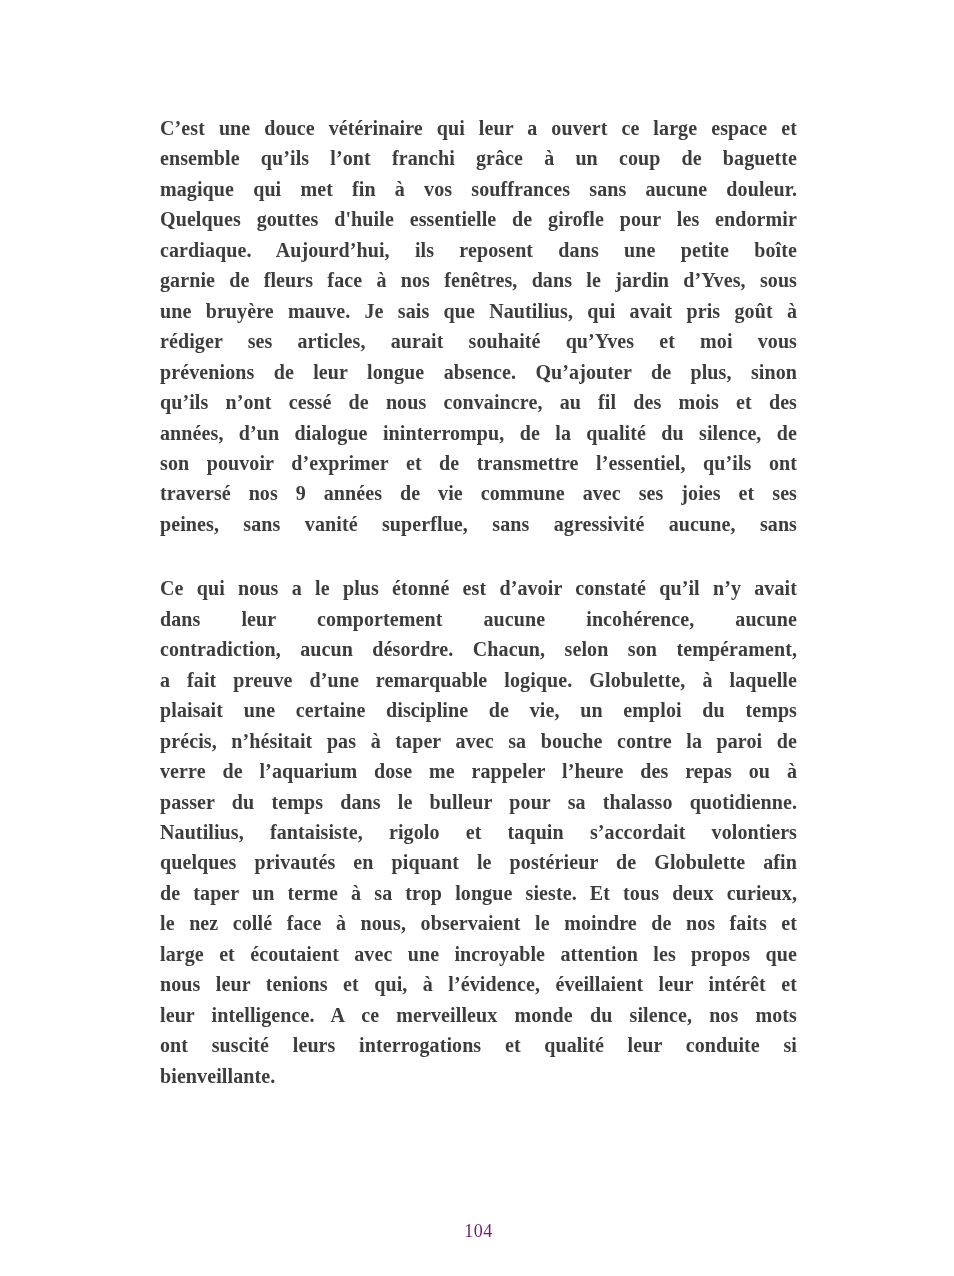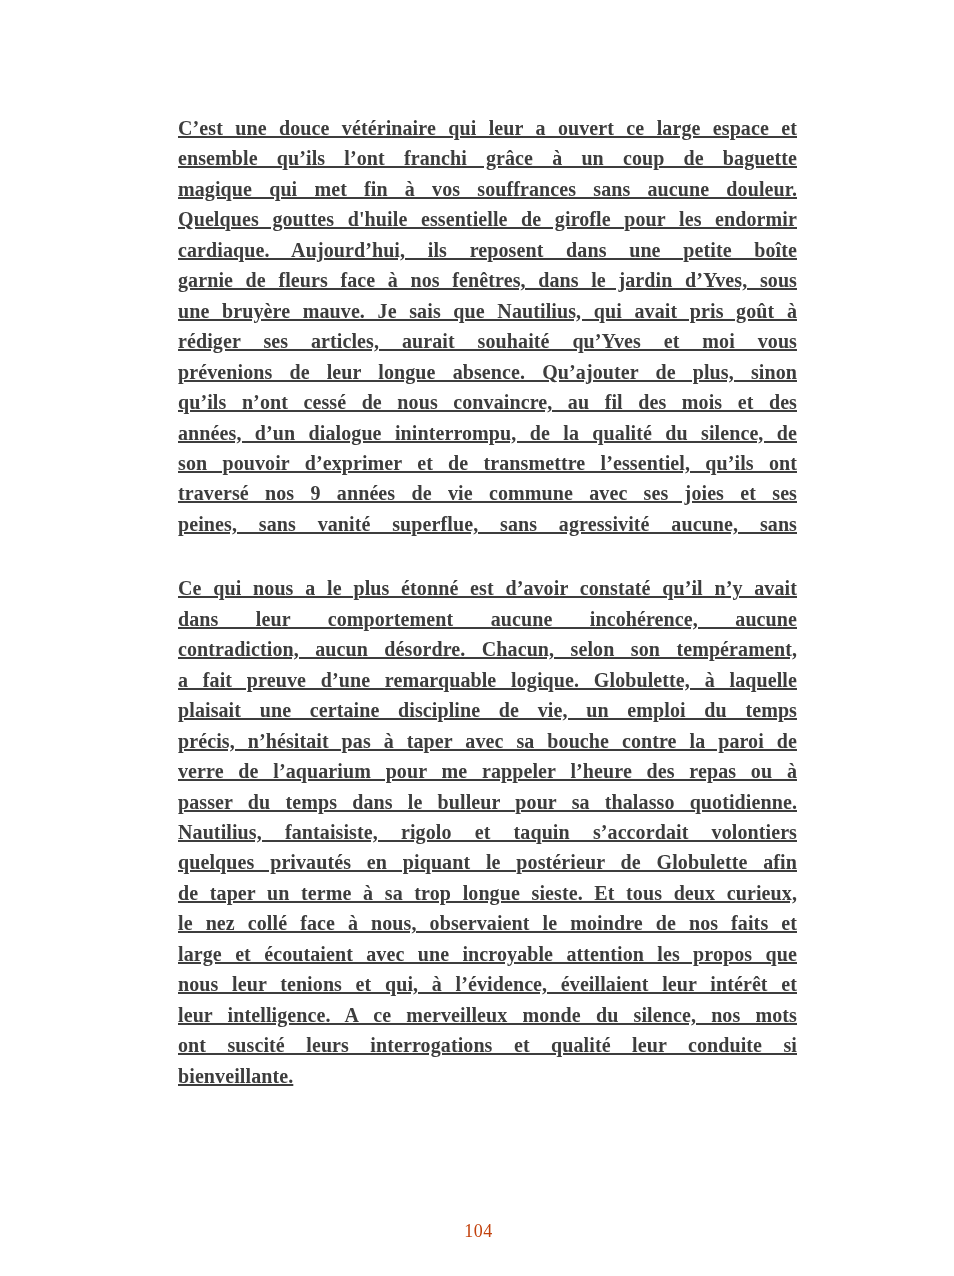--- a/index.html
+++ b/index.html
@@ -22,38 +22,37 @@
     left: 160px;
     top: 113px;
     width: 637px;
     color: #3d3d3d;
     font-weight: bold;
     font-size: 20px;
     line-height: 30.45px;
     letter-spacing: 0.1px;
   }
   .paragraph {
-    margin: 0 0 34px 18px;
-    text-decoration: underline;
+    margin: 0 0 34px 0;
   }
   .line {
     text-align: justify;
     text-align-last: justify;
     white-space: normal;
   }
   .line.last {
     text-align-last: left;
   }
   .page-number {
     position: absolute;
     left: 160px;
     top: 1220px;
     width: 637px;
     text-align: center;
-    color: #c2410c;
+    color: #701a75;
     font-weight: normal;
     font-size: 18px;
     line-height: 22px;
     letter-spacing: 0.5px;
   }
 </style>
 </head>
 <body>
 
 <div class="page">
@@ -74,21 +73,21 @@
         <div class="line">traversé nos 9 années de vie commune avec ses joies et ses</div>
         <div class="line">peines, sans vanité superflue, sans agressivité aucune, sans</div>
       </div>
     <div class="paragraph">
         <div class="line">Ce qui nous a le plus étonné est d’avoir constaté qu’il n’y avait</div>
         <div class="line">dans leur comportement aucune incohérence, aucune</div>
         <div class="line">contradiction, aucun désordre. Chacun, selon son tempérament,</div>
         <div class="line">a fait preuve d’une remarquable logique. Globulette, à laquelle</div>
         <div class="line">plaisait une certaine discipline de vie, un emploi du temps</div>
         <div class="line">précis, n’hésitait pas à taper avec sa bouche contre la paroi de</div>
-        <div class="line">verre de l’aquarium pour me rappeler l’heure des repas ou à</div>
+        <div class="line">verre de l’aquarium dose me rappeler l’heure des repas ou à</div>
         <div class="line">passer du temps dans le bulleur pour sa thalasso quotidienne.</div>
         <div class="line">Nautilius, fantaisiste, rigolo et taquin s’accordait volontiers</div>
         <div class="line">quelques privautés en piquant le postérieur de Globulette afin</div>
         <div class="line">de taper un terme à sa trop longue sieste. Et tous deux curieux,</div>
         <div class="line">le nez collé face à nous, observaient le moindre de nos faits et</div>
         <div class="line">large et écoutaient avec une incroyable attention les propos que</div>
         <div class="line">nous leur tenions et qui, à l’évidence, éveillaient leur intérêt et</div>
         <div class="line">leur intelligence. A ce merveilleux monde du silence, nos mots</div>
         <div class="line">ont suscité leurs interrogations et qualité leur conduite si</div>
         <div class="line last">bienveillante.</div>

